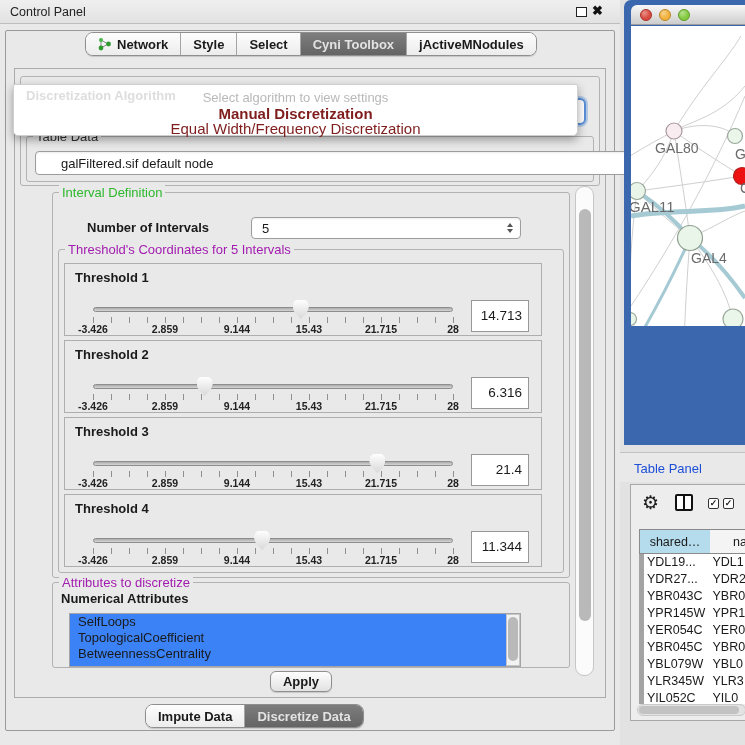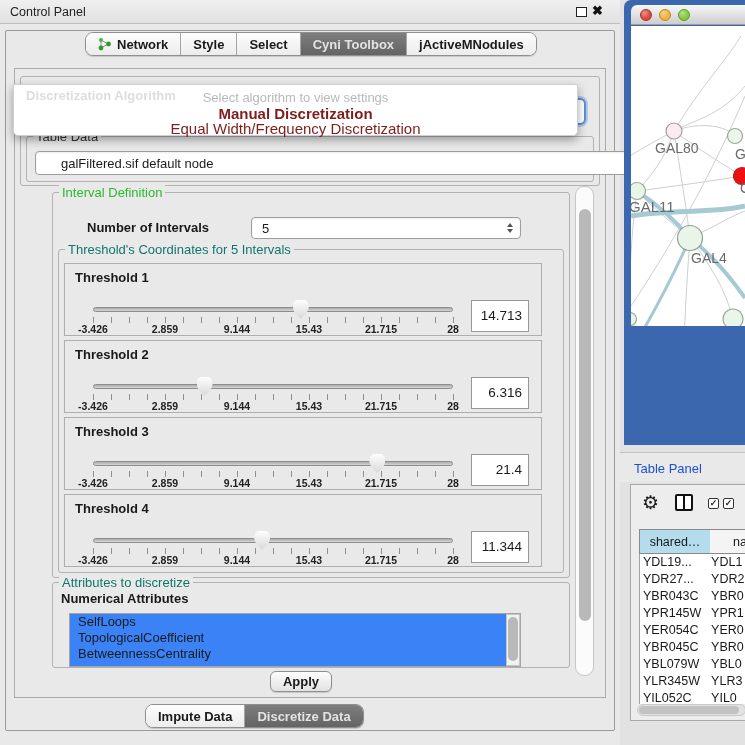--- a/index.html
+++ b/index.html
@@ -19,21 +19,21 @@
   
   .seg { position:absolute; display:flex; height:24px; border:1px solid #8f8f8f; border-radius:8px; overflow:hidden; background:#fff; z-index:6; box-shadow:0 1px 1px rgba(0,0,0,.15); }
   .seg .tab { display:flex; align-items:center; gap:5px; padding:0 12px; font-size:13px; font-weight:bold; color:#1a1a1a; background:linear-gradient(#fdfdfd,#ececec); border-right:1px solid #a5a5a5; cursor:default; white-space:nowrap; }
   .seg .tab:last-child { border-right:none; }
   .seg .tab.sel { background:linear-gradient(#7e7e7e,#646464); color:#e3e3e3; }
 
   
   .group { position:absolute; border:1px solid #b2b2b2; border-radius:3px; }
   .legend { position:absolute; top:-8px; left:6px; background:#e9e9e9; padding:0 3px; font-size:13px; white-space:nowrap; }
   .legend.green { color:#2db82d; }
-  .legend.blue { color:#0f766e; }
+  .legend.blue { color:#a21caf; }
   .legend.gray { color:#333; }
 
   
   .combo { position:absolute; background:#fff; border:1px solid #9d9d9d; border-radius:4px; font-size:13px; display:flex; align-items:center; padding-left:10px; box-shadow:inset 0 1px 2px rgba(0,0,0,.08); }
   .stepper { position:absolute; right:7px; top:50%; transform:translateY(-50%); display:flex; flex-direction:column; gap:2px; }
   .stepper i { display:block; width:0; height:0; border-left:3.5px solid transparent; border-right:3.5px solid transparent; }
   .stepper i.up { border-bottom:4.5px solid #555; }
   .stepper i.dn { border-top:4.5px solid #555; }
 
   
@@ -72,21 +72,21 @@
   .net-canvas { position:absolute; left:631px; top:26px; width:114px; height:300px; background:#fff; overflow:hidden; }
 
   .tp-titlebar { position:absolute; left:620px; top:452px; width:125px; height:30px; background:#e9e9e9; border-top:1px solid #c2c2c2; }
   .tp-title { position:absolute; left:14px; top:8px; font-size:13px; color:#1d4ed8; }
   .tp-window { position:absolute; left:630px; top:484px; width:115px; height:237px; background:#ededed; border:1px solid #a8a8a8; border-right:none; }
   .gear { position:absolute; left:11px; top:6px; font-size:19px; color:#1c1c1c; }
   .col-icon { position:absolute; left:44px; top:9px; width:18px; height:17px; border:2px solid #111; border-radius:2px; background:#fff; }
   .col-icon:before { content:""; position:absolute; left:6px; top:0; width:2px; height:13px; background:#111; }
   .chk { position:absolute; top:13px; width:11px; height:11px; border:1.5px solid #333; border-radius:2px; background:#fff; font-size:9px; line-height:9px; text-align:center; color:#222; font-weight:bold; }
   .tbl-header { position:absolute; top:44px; height:25px; font-size:12.5px; display:flex; align-items:center; justify-content:center; border:1px solid #8a8a8a; }
-  .tbl-rows { position:absolute; left:8px; top:69px; width:107px; height:150px; background:#fff; overflow:hidden; border-left:1px solid #a3a3a3; }
+  .tbl-rows { position:absolute; left:8px; top:69px; width:107px; height:150px; background:#fff; overflow:hidden; border-left:5px solid #a3a3a3; }
   .tbl-row { display:flex; height:17px; line-height:17px; font-size:12.5px; }
   .tbl-row .c1 { width:72px; padding-left:3px; }
   .tbl-row .c2 { width:40px; padding-left:3px; }
   .hscroll { position:absolute; left:6px; top:219px; width:109px; height:12px; background:#e3e3e3; border:1px solid #c9c9c9; border-radius:6px; }
   .hthumb { position:absolute; left:1px; top:1px; width:100px; height:8px; background:#c2c2c2; border-radius:5px; }
 
   .net-icon { width:14px; height:14px; }
 </style>
 </head>
 <body>

